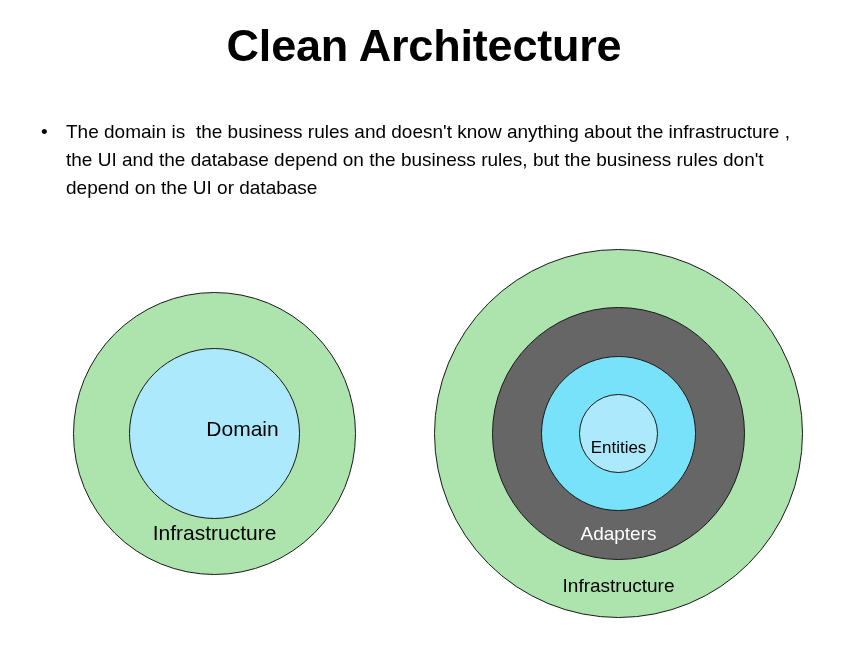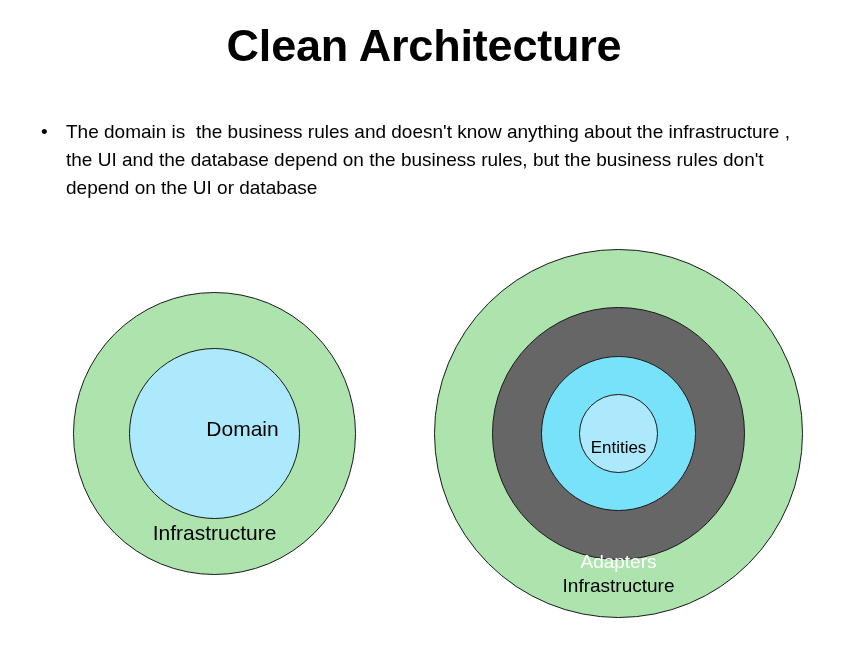--- a/index.html
+++ b/index.html
@@ -153,18 +153,18 @@
 
     <div class="ring layer-adapters" style="background:#666666;"></div>
 
     <div class="ring layer-usecases" style="background:#79e2fb;"></div>
 
     <div class="ring layer-entities" style="background:#ace9fd;"></div>
 
     <div class="ring-label label-entities" style="color:#000000;">Entities</div>
 
 
-    <div class="ring-label label-adapters" style="color:#ffffff;margin-top:28px;">Adapters</div>
+    <div class="ring-label label-adapters" style="color:#ffffff;">Adapters</div>
 
     <div class="ring-label label-infrastructure" style="color:#000000;">Infrastructure</div>
   </div>
 
 </div>
 
 </body></html>

